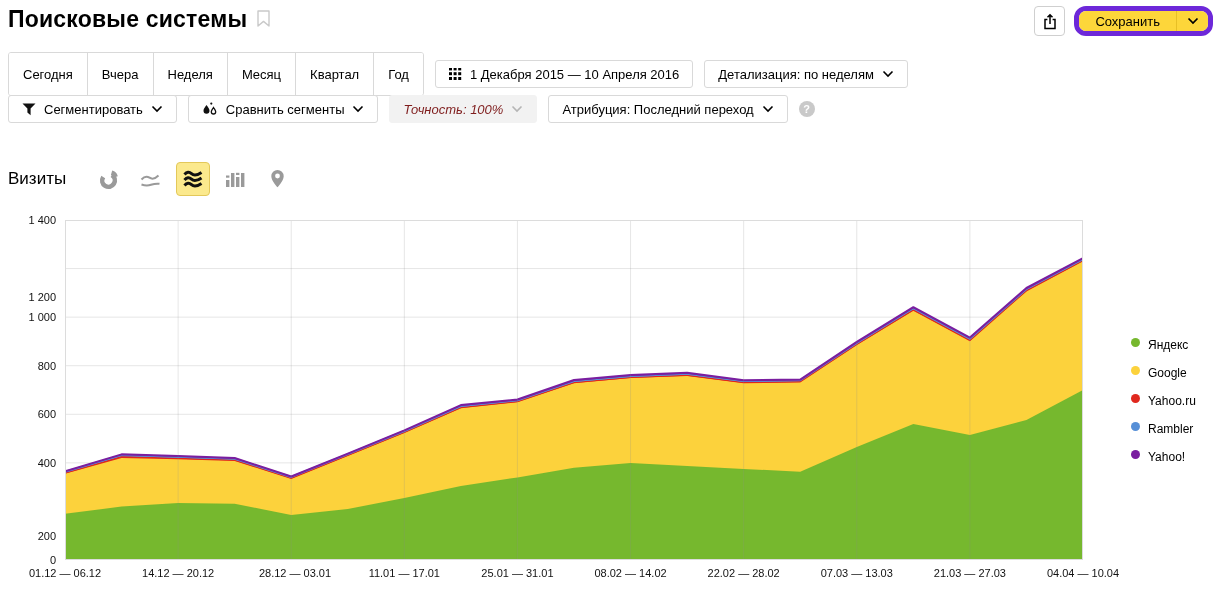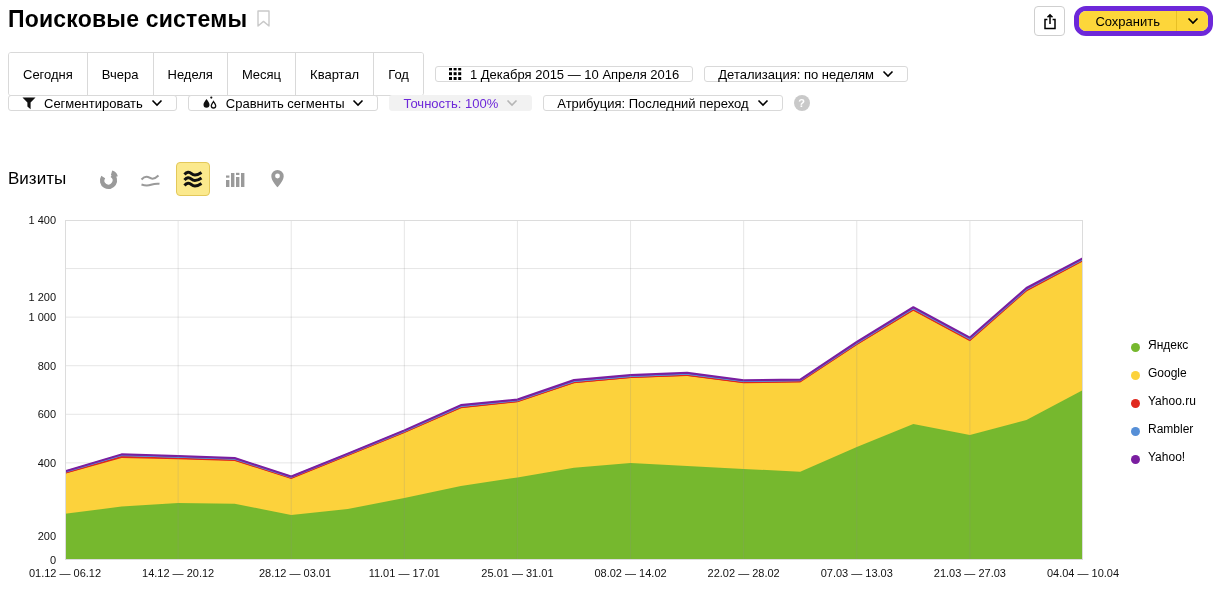--- a/index.html
+++ b/index.html
@@ -31,44 +31,44 @@
   
   .row1 { position:absolute; left:8px; top:52px; display:flex; gap:11px; align-items:center; }
   .row2 { position:absolute; left:8px; top:95px; display:flex; gap:11px; align-items:center; }
   .segmented { display:inline-flex; height:44px; border:1px solid #d9d9d9; border-radius:3px; overflow:hidden; background:#fff; }
   .segmented button {
     height:100%; border:none; border-right:1px solid #d9d9d9; background:#fff; padding:0 14px;
     font-size:13px; font-family:inherit; cursor:pointer; white-space:nowrap;
   }
   .segmented button:last-child { border-right:none; }
   .btn {
-    display:inline-flex; align-items:center; gap:8px; height:16px; padding:0 13px;
+    display:inline-flex; align-items:center; gap:8px; height:28px; padding:0 13px;
     background:#fff; border:1px solid #d9d9d9; border-radius:3px;
     font-size:13px; font-family:inherit; color:#000; cursor:pointer; white-space:nowrap;
   }
-  .btn.disabled { background:#f2f2f2; border-color:#f2f2f2; color:#6d28d9; cursor:default; }
+  .btn.disabled { background:#f2f2f2; border-color:#f2f2f2; color:#7f1d1d; cursor:default;font-style:italic; }
   .chev { flex:0 0 auto; display:block; }
   .help {
     width:16px; height:16px; border-radius:50%; background:#c9c9c9; color:#fff;
     font-size:11px; font-weight:bold; display:flex; align-items:center; justify-content:center; cursor:pointer;
   }
   
   .metric-row { position:absolute; left:8px; top:162px; display:flex; align-items:center; }
   .metric-label { font-size:17px; margin-right:26px; }
   .ct-btn {
     width:34px; height:34px; margin-right:8px; background:transparent; border:1px solid transparent; border-radius:4px;
     display:flex; align-items:center; justify-content:center; cursor:pointer;
   }
   .ct-btn.selected { background:#fbe98d; border-color:#e3c85a; }
   
   #plot { position:absolute; left:65px; top:220px; width:1018px; height:340px; }
   .ytick { position:absolute; left:0; width:56px; text-align:right; font-size:11px; color:#111; line-height:14px; }
   .xtick { position:absolute; width:130px; text-align:center; font-size:11px; color:#111; top:567px; }
   #legend { position:absolute; left:1131px; top:338px; width:88px; }
-  .legend-item { display:flex; align-items:flex-end; height:14px; margin-bottom:14px; cursor:pointer; }
+  .legend-item { display:flex; align-items:flex-start; height:14px; margin-bottom:14px; cursor:pointer; }
   .legend-dot { width:9px; height:9px; border-radius:50%; margin-right:8px; flex:0 0 auto; }
   .legend-label { font-size:12px; color:#000; }
 </style>
 </head>
 <body>
 
 <div class="page">
 
   <div class="title-row">
     <h1>Поисковые системы</h1>

